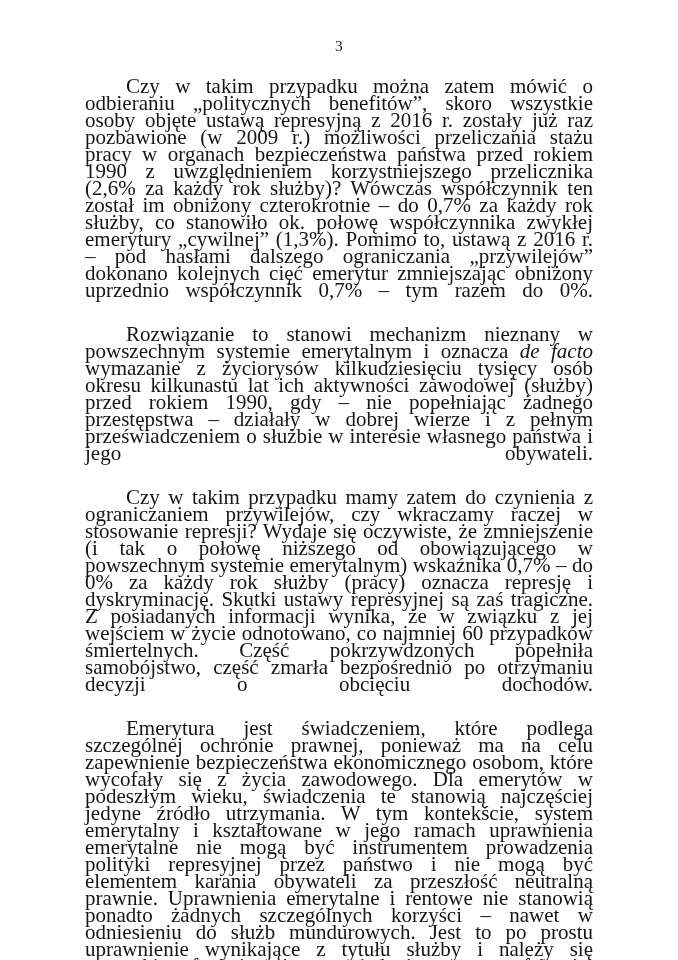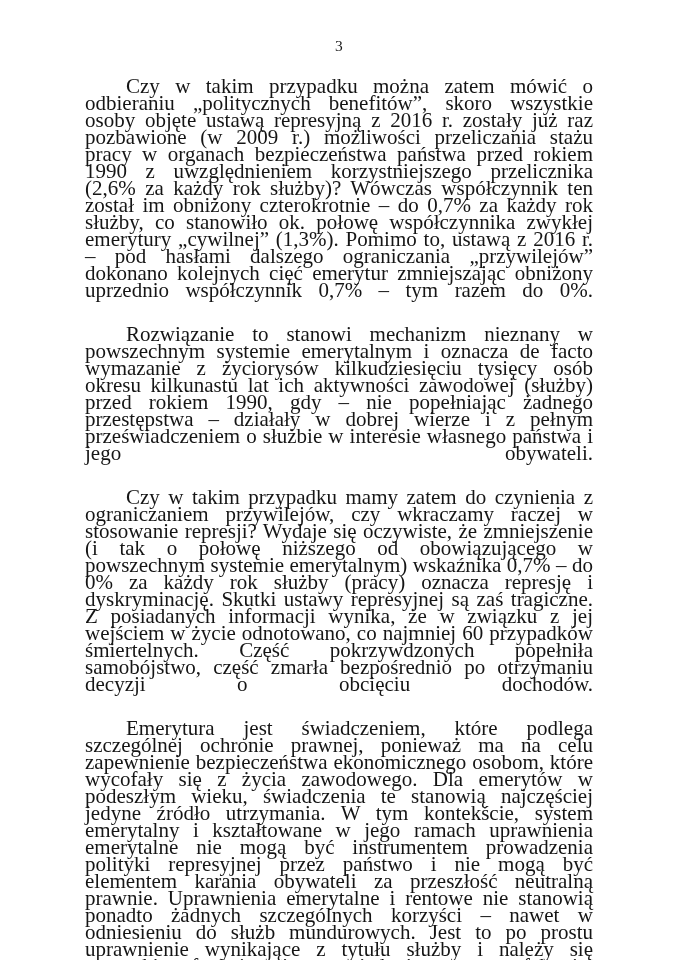--- a/index.html
+++ b/index.html
@@ -49,20 +49,21 @@
     word-spacing: 0.1px;
     hyphens: manual;
   }
   .para + .para {
     margin-top: 10px;
   }
   .para:last-child {
     text-align: justify;
   }
   .it {
+    font-style: italic;
   }
   
   .para::after {
     content: "";
     display: inline-block;
     width: 100%;
   }
 </style>
 </head>
 <body>

